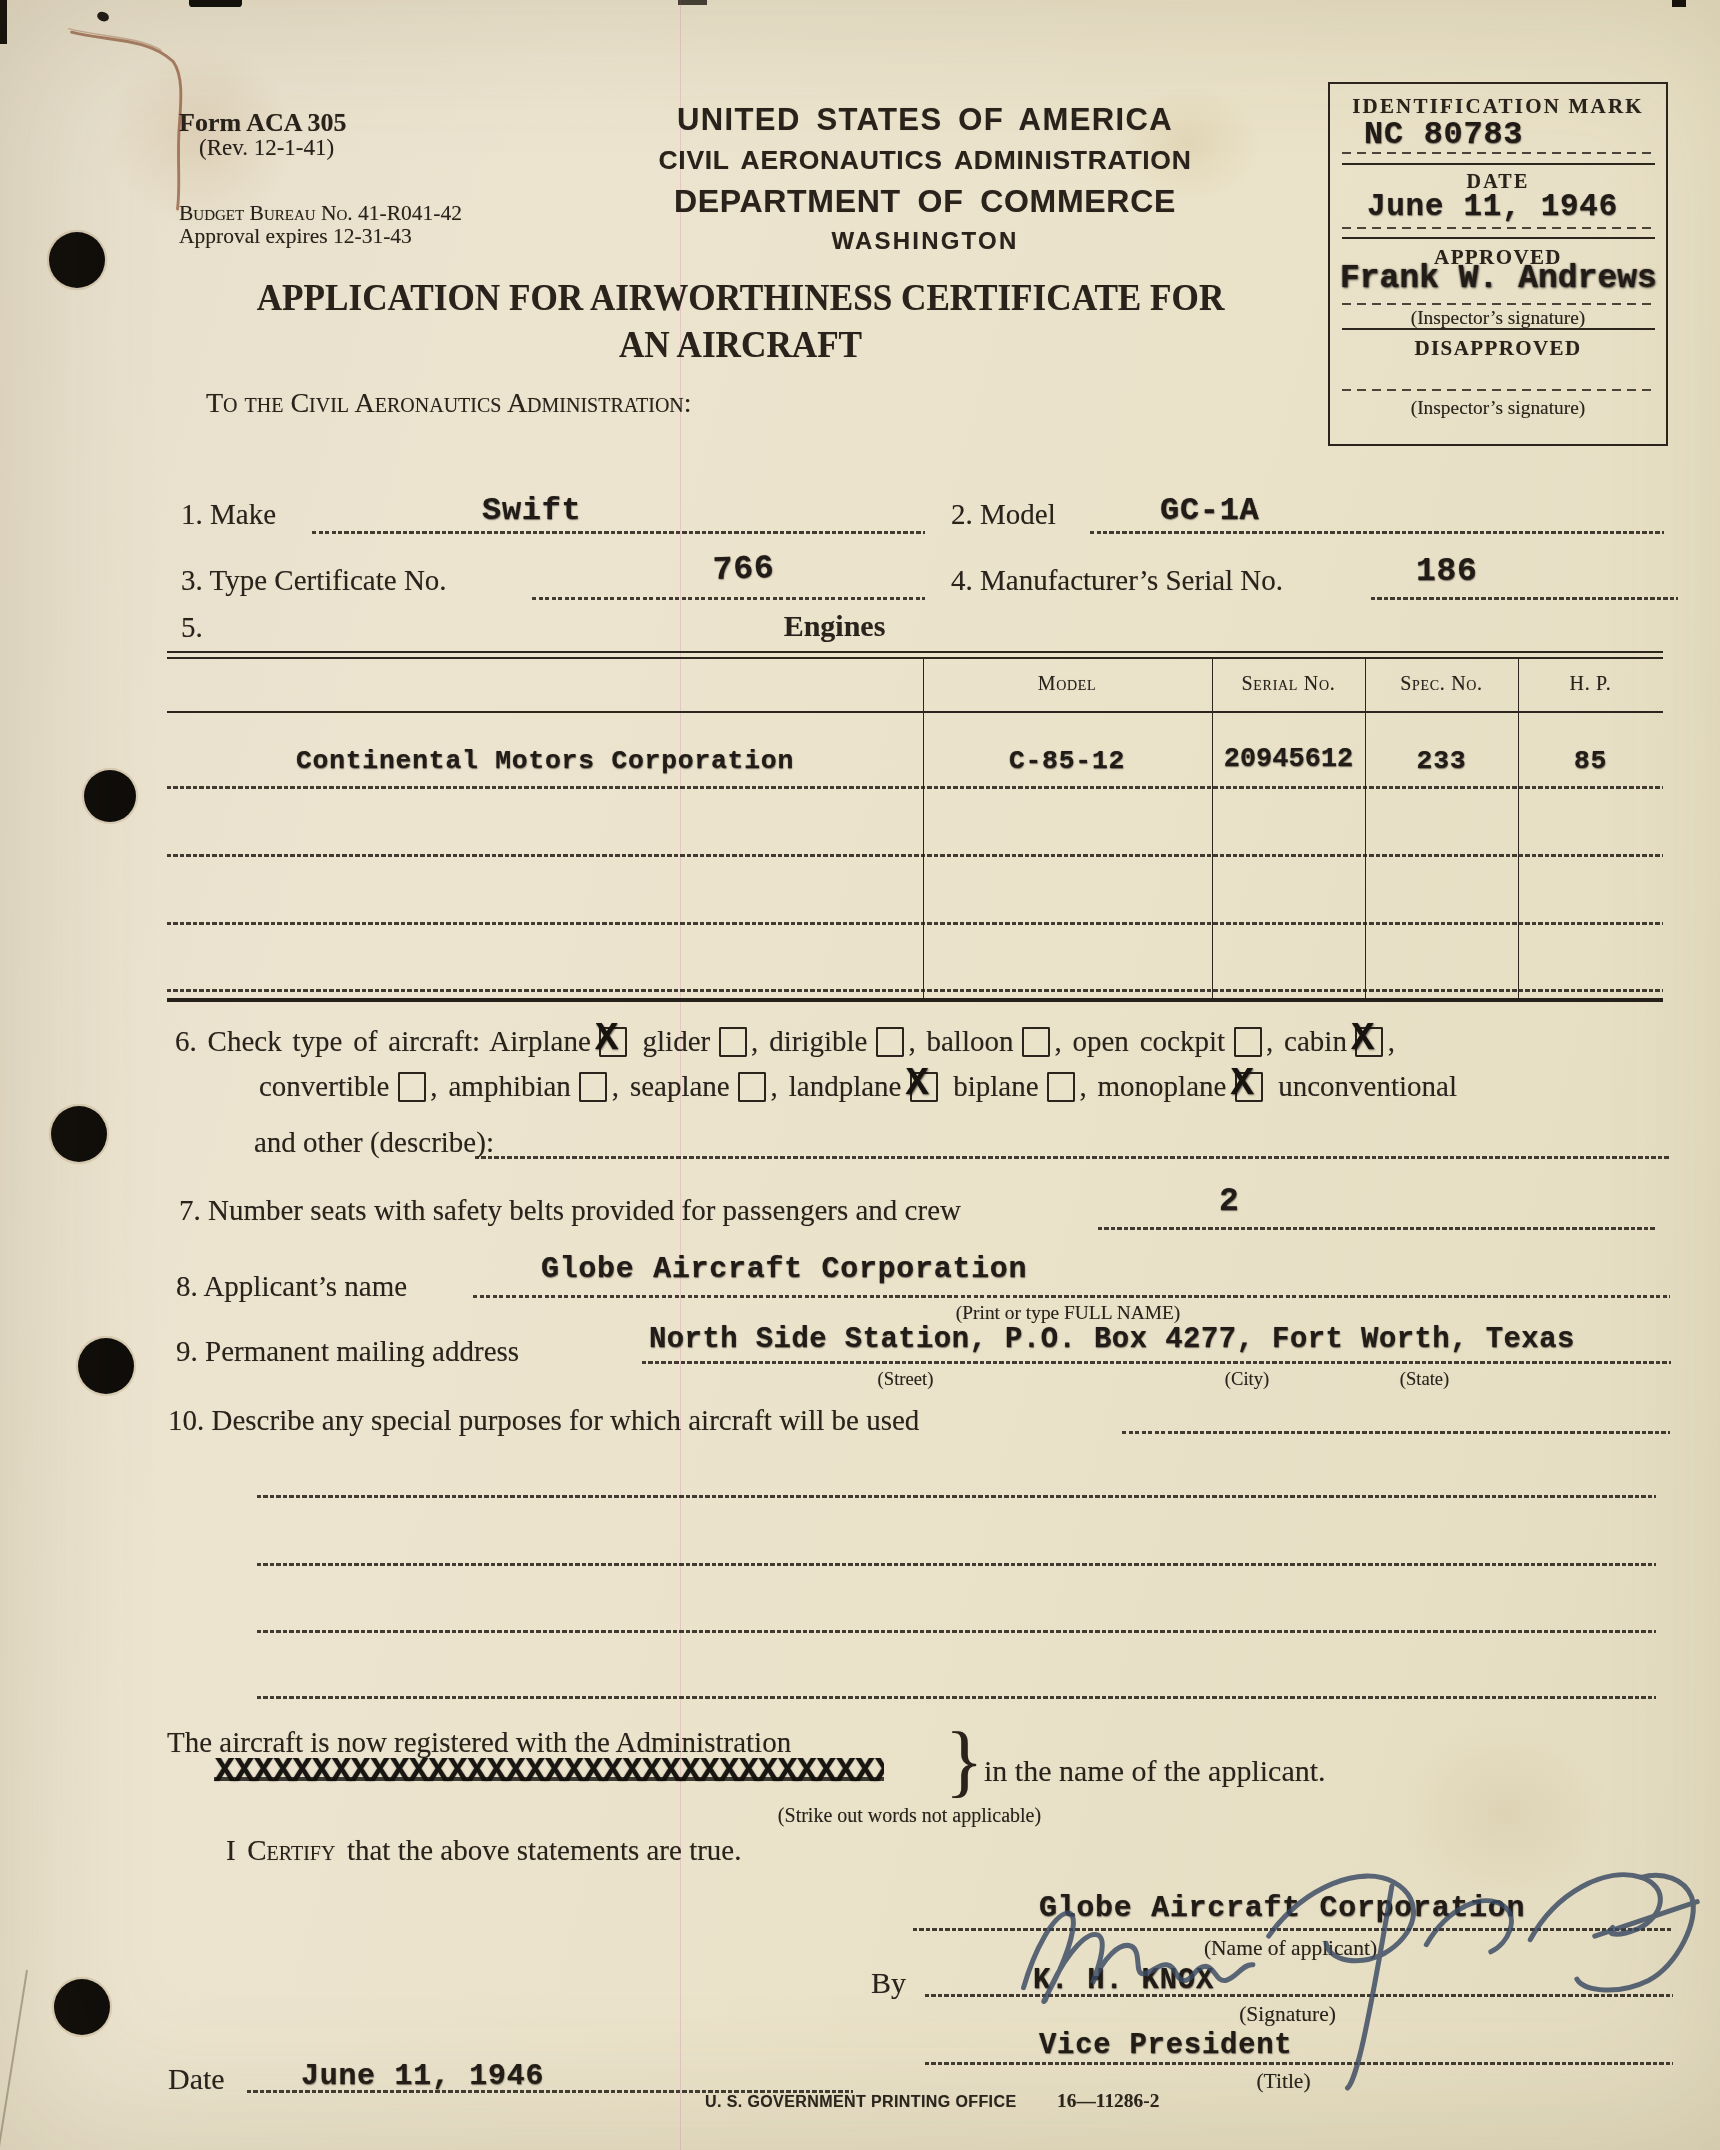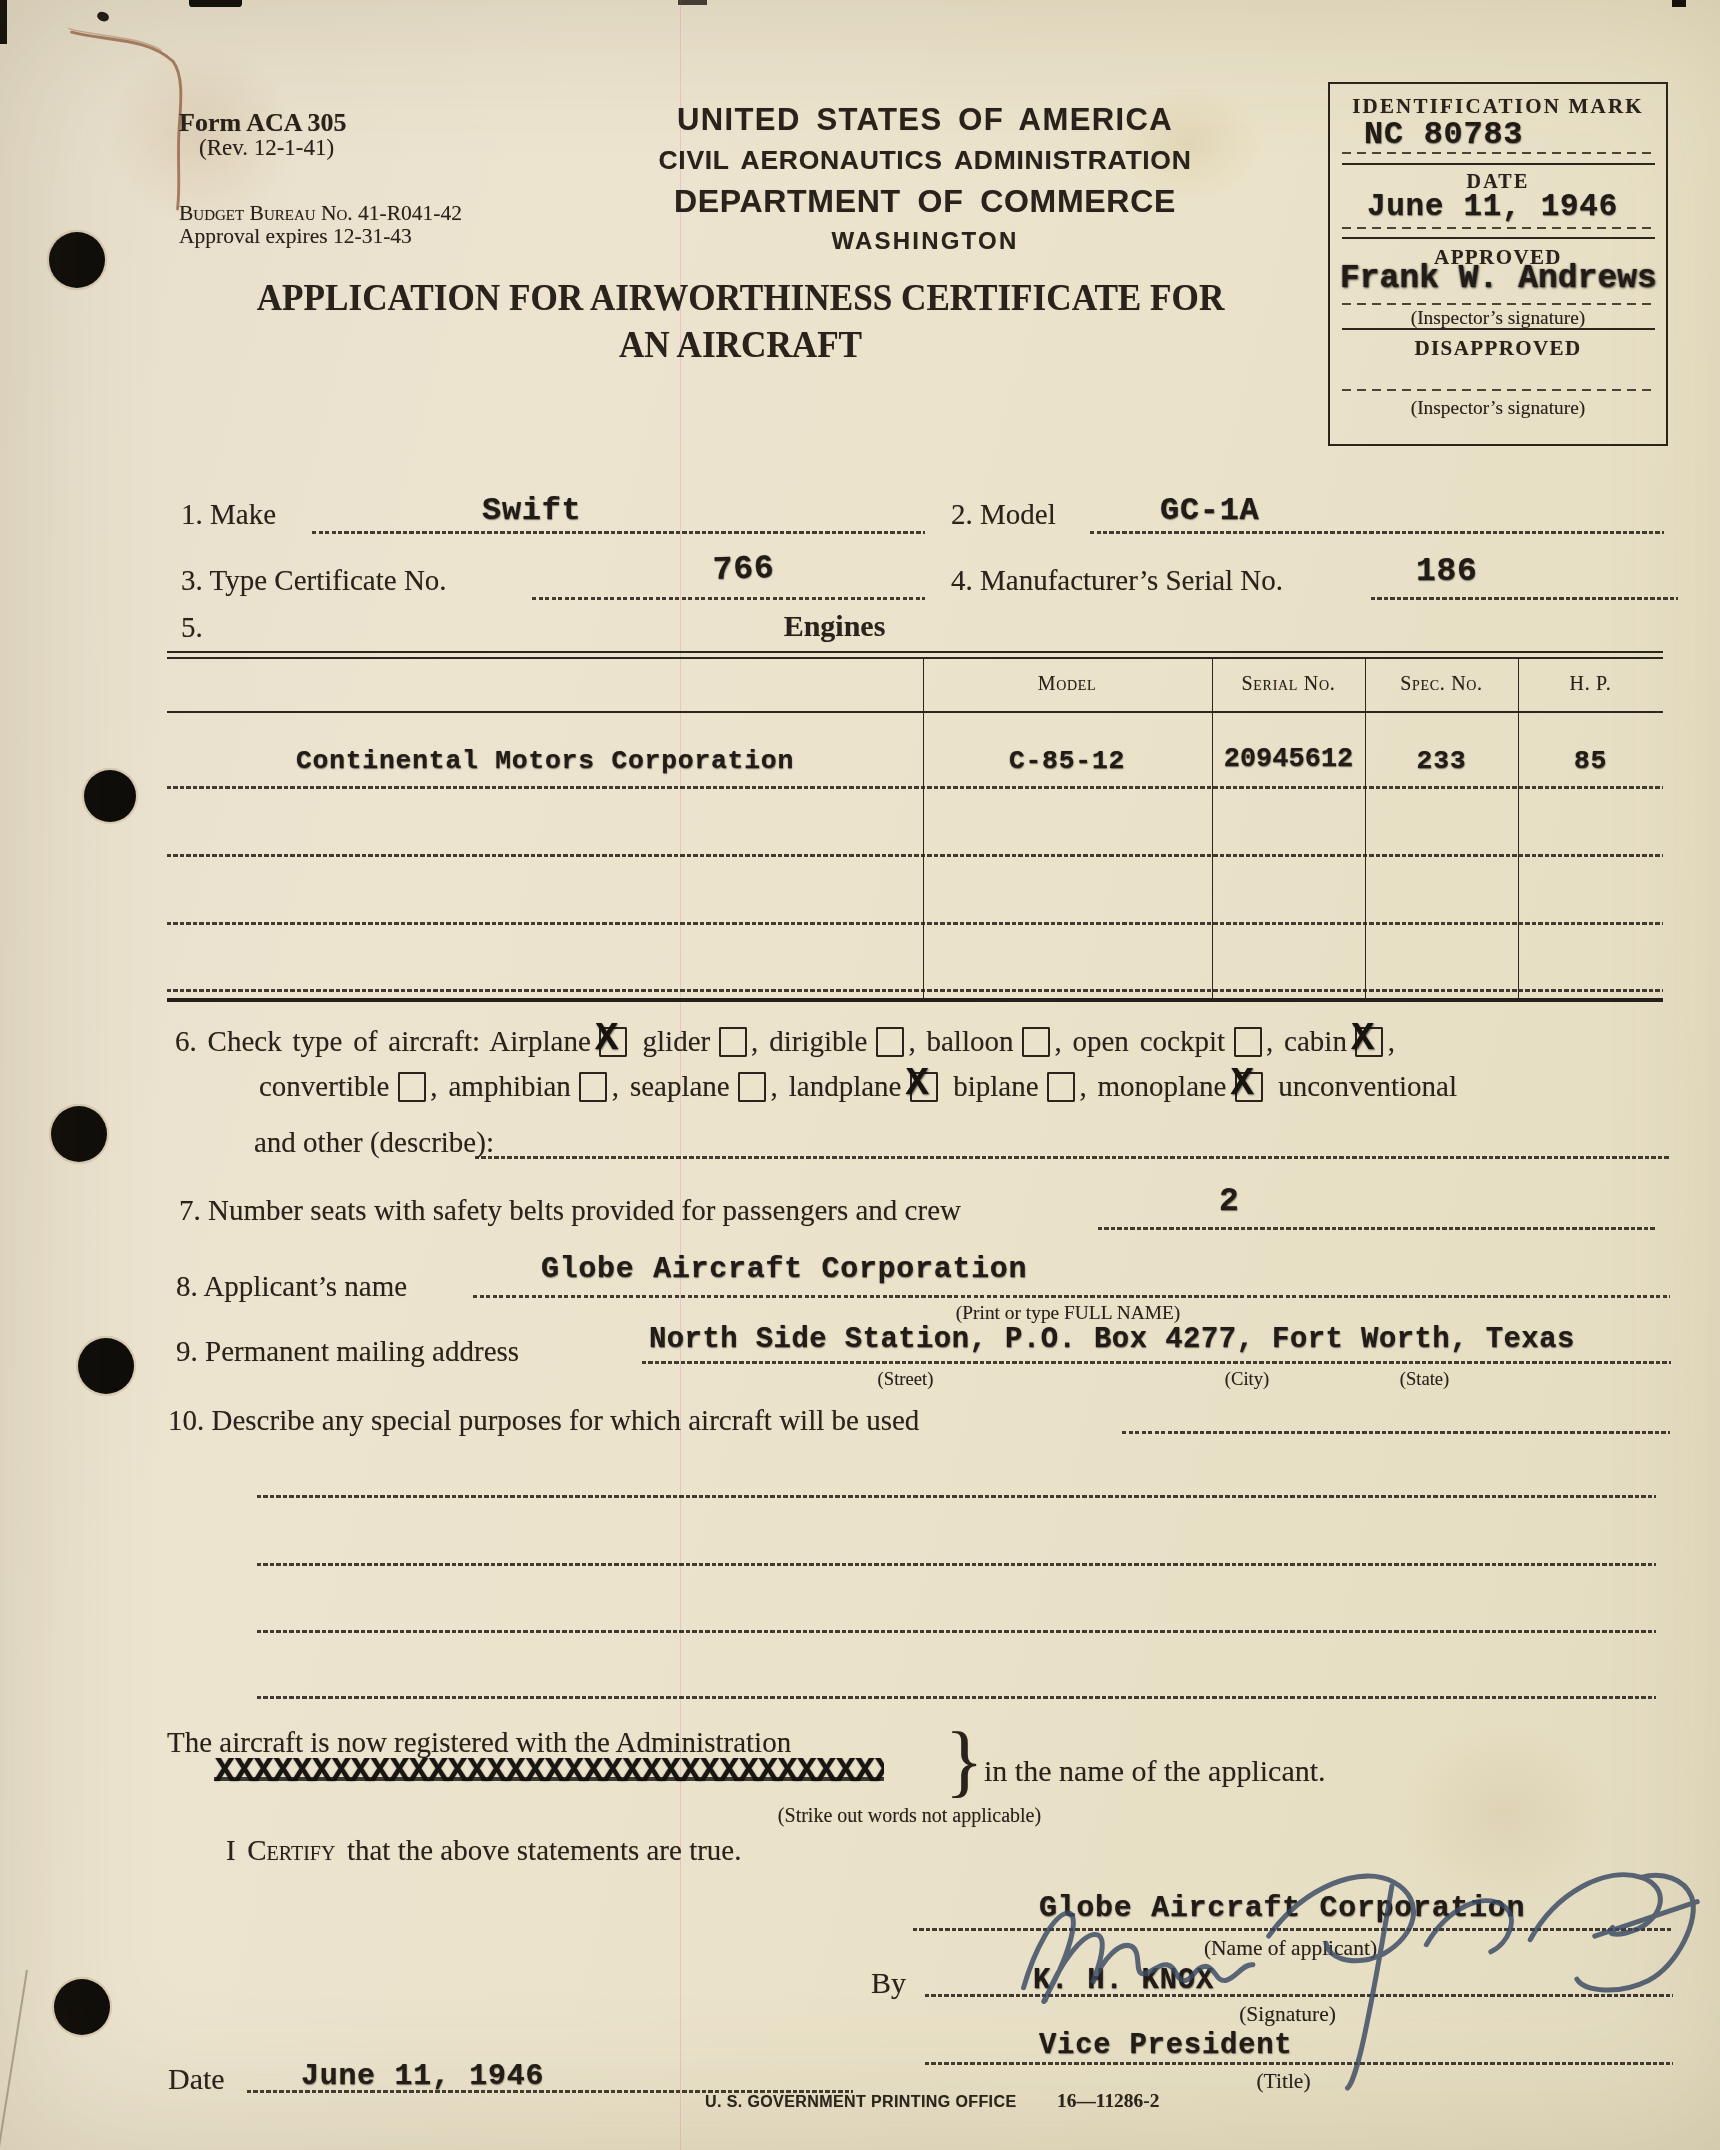--- a/index.html
+++ b/index.html
@@ -91,20 +91,21 @@
     <div class="abs printed b ctr" style="left:0;top:252px;width:100%;font-size:21px;letter-spacing:1.4px;">DISAPPROVED</div>
     <div class="abs pline" style="left:11.5px;right:11.5px;top:305px;"></div>
     <div class="abs printed ctr cap" style="left:0;top:313px;width:100%;">(Inspector’s signature)</div>
   </div>
 
   <div class="abs ctr" style="left:167px;top:276px;width:1147px;transform:scaleX(.95);">
     <div class="printed b nw" style="font-size:37px;">APPLICATION FOR AIRWORTHINESS CERTIFICATE FOR</div>
     <div class="printed b" style="font-size:37px;margin-top:4.3px;">AN AIRCRAFT</div>
   </div>
 
+  <div class="abs printed sc" style="left:206px;top:387px;font-size:28px;">To the Civil Aeronautics Administration:</div>
 
   <div class="abs printed" style="left:181px;top:498px;font-size:29px;">1. Make</div>
   <div class="abs tline" style="left:312px;top:531px;width:613px;"></div>
   <div class="abs typed" style="left:482px;top:492px;font-size:32px;">Swift</div>
   <div class="abs printed" style="left:951px;top:498px;font-size:29px;">2. Model</div>
   <div class="abs tline" style="left:1090px;top:531px;width:574px;"></div>
   <div class="abs typed" style="left:1160px;top:492px;font-size:32px;">GC-1A</div>
 
   <div class="abs printed" style="left:181px;top:564px;font-size:29px;">3. Type Certificate No.</div>
   <div class="abs tline" style="left:532px;top:597px;width:393px;"></div>

